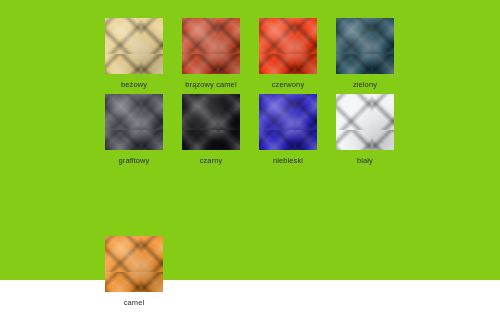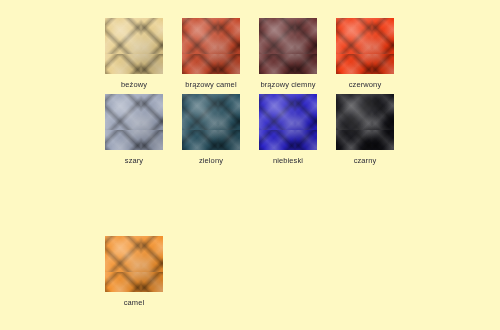--- a/index.html
+++ b/index.html
@@ -10,22 +10,22 @@
     width: 500px;
     height: 330px;
     background: #ffffff;
     font-family: "Liberation Sans", sans-serif;
     overflow: hidden;
   }
 
   #swatch-board {
     position: relative;
     width: 500px;
-    height: 330px;
-    background: #fef9c3;
+    height: 280px;
+    background: #84cc16;
   }
 
   .swatch-grid {
     position: absolute;
     left: 105px;
     top: 18px;
     width: 290px;
     display: grid;
     grid-template-columns: repeat(4, 58px);
     grid-auto-rows: 76px;
@@ -112,60 +112,60 @@
         <span class="swatch-label">beżowy</span>
       </div>
       <div class="swatch-cell">
         <div class="swatch-tile" style="background-color: rgb(196, 72, 42);">
           <div class="quilt"></div>
           <div class="sheen"></div>
         </div>
         <span class="swatch-label">brązowy camel</span>
       </div>
       <div class="swatch-cell">
-        <div class="swatch-tile" style="background-color: rgb(107, 52, 52);">
-          <div class="quilt"></div>
-          <div class="sheen"></div>
-        </div>
-        <span class="swatch-label">brązowy ciemny</span>
-      </div>
-      <div class="swatch-cell">
         <div class="swatch-tile" style="background-color: rgb(240, 58, 18);">
           <div class="quilt"></div>
           <div class="sheen"></div>
         </div>
         <span class="swatch-label">czerwony</span>
-      </div>
-      <div class="swatch-cell">
-        <div class="swatch-tile" style="background-color: rgb(154, 163, 184);">
-          <div class="quilt"></div>
-          <div class="sheen"></div>
-        </div>
-        <span class="swatch-label">szary</span>
       </div>
       <div class="swatch-cell">
         <div class="swatch-tile" style="background-color: rgb(40, 80, 95);">
           <div class="quilt"></div>
           <div class="sheen"></div>
         </div>
         <span class="swatch-label">zielony</span>
       </div>
       <div class="swatch-cell">
+        <div class="swatch-tile" style="background-color: rgb(74, 74, 86);">
+          <div class="quilt"></div>
+          <div class="sheen"></div>
+        </div>
+        <span class="swatch-label">grafitowy</span>
+      </div>
+      <div class="swatch-cell">
+        <div class="swatch-tile" style="background-color: rgb(19, 19, 24);">
+          <div class="quilt"></div>
+          <div class="sheen"></div>
+        </div>
+        <span class="swatch-label">czarny</span>
+      </div>
+      <div class="swatch-cell">
         <div class="swatch-tile" style="background-color: rgb(42, 34, 196);">
           <div class="quilt"></div>
           <div class="sheen"></div>
         </div>
         <span class="swatch-label">niebieski</span>
       </div>
       <div class="swatch-cell">
-        <div class="swatch-tile" style="background-color: rgb(19, 19, 24);">
+        <div class="swatch-tile" style="background-color: rgb(242, 244, 246);">
           <div class="quilt"></div>
           <div class="sheen"></div>
         </div>
-        <span class="swatch-label">czarny</span>
+        <span class="swatch-label">biały</span>
       </div>
     </div>
   <div class="row-last">
       <div class="swatch-cell">
         <div class="swatch-tile" style="background-color: rgb(242, 146, 47);">
           <div class="quilt"></div>
           <div class="sheen"></div>
         </div>
         <span class="swatch-label">camel</span>
       </div>

